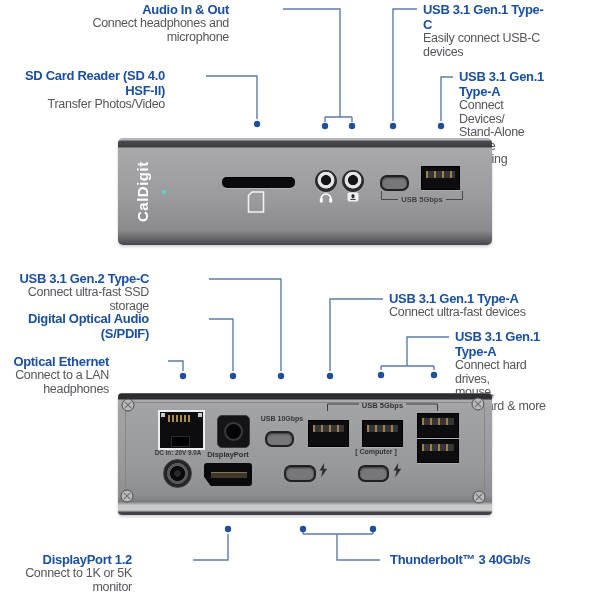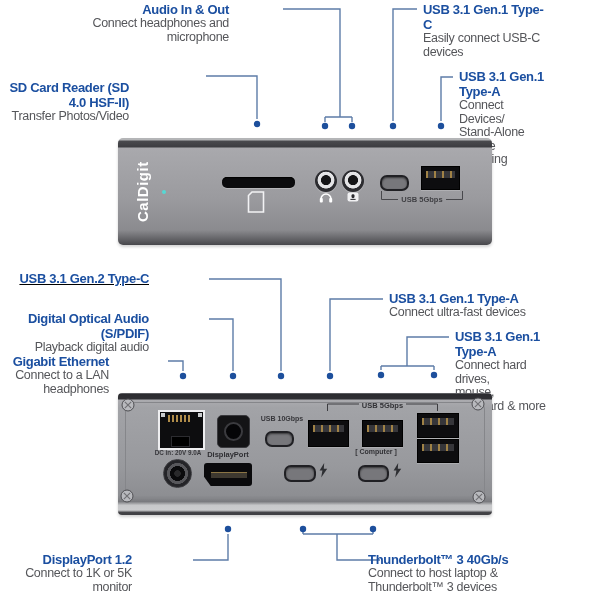--- a/index.html
+++ b/index.html
@@ -97,58 +97,56 @@
 
   <div class="co ra" style="right:317px;top:2px;">
     <div class="t">Audio In &amp; Out</div>
     <div class="d">Connect headphones and
 microphone</div>
   </div>
   <div class="co" style="left:423px;top:2px;">
     <div class="t">USB 3.1 Gen.1 Type-C</div>
     <div class="d">Easily connect USB-C devices</div>
   </div>
-  <div class="co ra" style="right:417px;top:68px;margin-top:12px;">
+  <div class="co ra" style="right:381px;top:68px;">
     <div class="t">SD Card Reader (SD 4.0 HSF-II)</div>
     <div class="d">Transfer Photos/Video</div>
   </div>
   <div class="co" style="left:459px;top:69px;">
     <div class="t">USB 3.1 Gen.1 Type-A</div>
     <div class="d">Connect Devices/
 Stand-Alone Device
 Charging</div>
   </div>
-  <div class="co ra" style="right:397px;top:271px;text-decoration:underline;">
+  <div class="co ra" style="right:397px;top:271px;">
     <div class="t">USB 3.1 Gen.2 Type-C</div>
+    <div class="d">Connect ultra-fast SSD storage</div>
   </div>
   <div class="co ra" style="right:397px;top:311px;">
     <div class="t">Digital Optical Audio (S/PDIF)</div>
-    <div class="d">Playback digital audio</div>
   </div>
   <div class="co ra" style="right:437px;top:354px;">
-    <div class="t">Gigabit Ethernet</div>
+    <div class="t">Optical Ethernet</div>
     <div class="d">Connect to a LAN headphones</div>
   </div>
   <div class="co" style="left:389px;top:291px;">
     <div class="t">USB 3.1 Gen.1 Type-A</div>
     <div class="d">Connect ultra-fast devices</div>
   </div>
   <div class="co" style="left:455px;top:329px;">
     <div class="t">USB 3.1 Gen.1 Type-A</div>
     <div class="d">Connect hard drives,
 mouse, keyboard &amp; more</div>
   </div>
   <div class="co ra" style="right:414px;top:552px;">
     <div class="t">DisplayPort 1.2</div>
     <div class="d">Connect to 1K or 5K monitor</div>
   </div>
-  <div class="co" style="left:368px;top:552px;">
+  <div class="co" style="left:390px;top:552px;">
     <div class="t">Thunderbolt™ 3 40Gb/s</div>
-    <div class="d">Connect to host laptop &amp;
-Thunderbolt™ 3 devices</div>
   </div>
 
   <div class="front">
     <div class="brand">CalDigit</div>
     <div class="led"></div>
     <div class="sd-slot"></div>
     <svg style="position:absolute;left:129px;top:53px;" width="18" height="22">
       <path d="M5 1 H16.5 V21 H1.5 V4.5 Z" fill="none" stroke="#f2f2f4" stroke-width="1.6"></path>
     </svg>
     <div class="jack" style="left:197px;top:32px;"></div>

